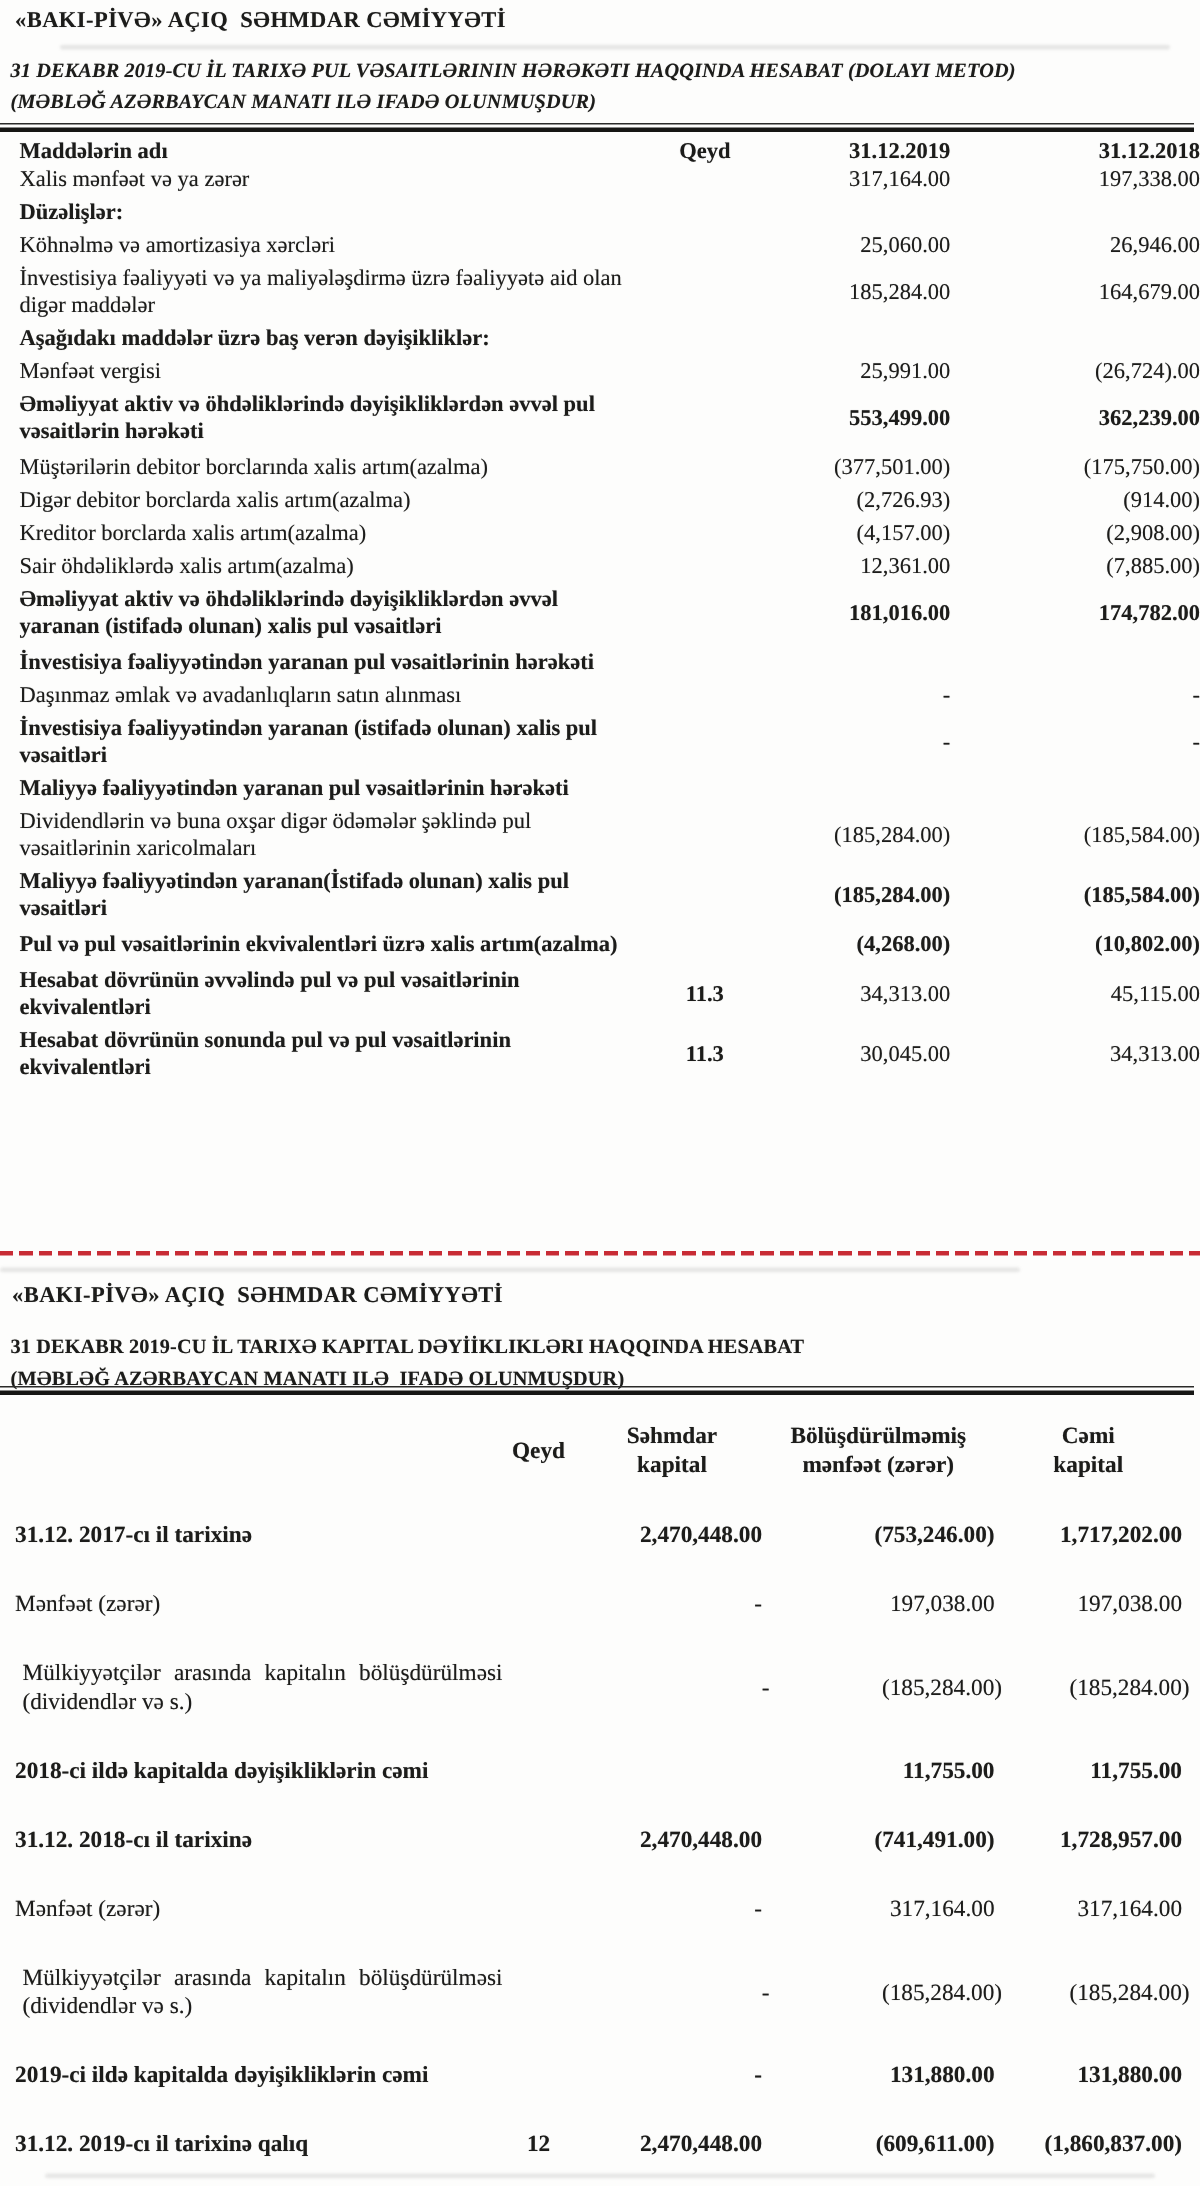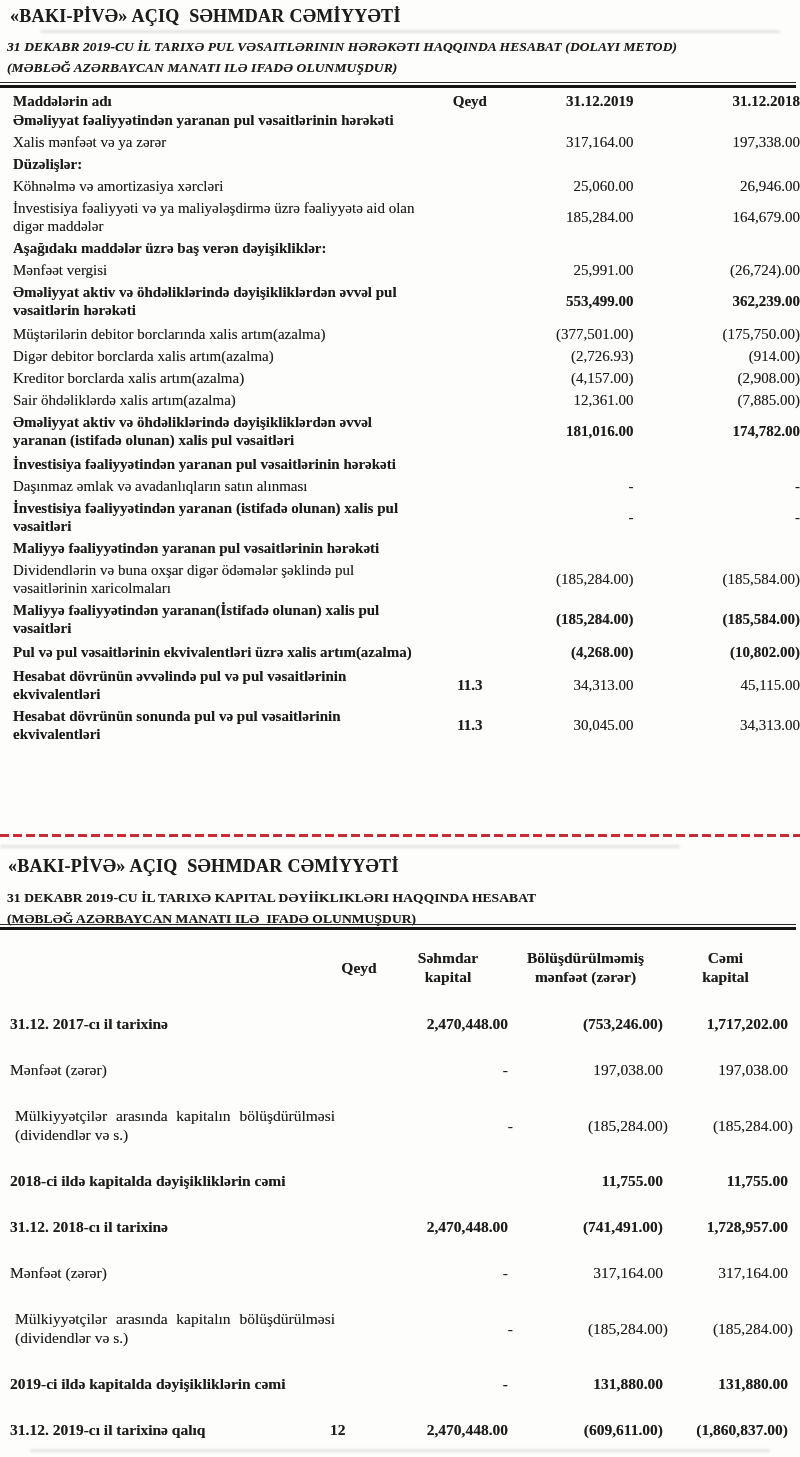--- a/index.html
+++ b/index.html
@@ -3,42 +3,42 @@
 <meta charset="utf-8">
 <style>
   html,body{margin:0;padding:0;}
   body{
     width:800px;height:1457px;overflow:hidden;position:relative;
     background:#fdfdfc;color:#1c1c1a;
     font-family:"Liberation Serif","DejaVu Serif",serif;
     text-shadow:0 0 .5px rgba(30,30,30,.45);
   }
   .abs{position:absolute;}
-  .company{font-size:18px;font-weight:bold;white-space:pre-wrap;letter-spacing:.3px;}
+  .company{font-size:15px;font-weight:bold;white-space:pre-wrap;letter-spacing:.3px;}
   .title{font-size:13.5px;font-weight:bold;line-height:1.55;white-space:pre-wrap;letter-spacing:.1px;}
   .rule{left:0;width:796px;height:2px;border-top:1.5px solid #2a2a28;border-bottom:3px solid #161614;}
   .smudge{background:rgba(60,60,60,.12);filter:blur(1px);border-radius:2px;}
   .red-divider{left:0;width:800px;height:3px;
     background:repeating-linear-gradient(90deg,#c82c35 0 9px,rgba(200,44,53,0) 9px 13px);}
   
   #t1{top:92px;left:0;width:800px;font-size:15px;line-height:18px;}
   .t1row{display:flex;align-items:center;margin-bottom:4px;gap:17px;}
   .t1row .lbl{width:419px;padding-left:13px;}
   .t1row .qeyd{width:80px;text-align:center;}
   .t1row .v1{width:113px;text-align:right;}
   .t1row .v2{width:156px;text-align:right;}
   .t1row.head{font-weight:bold;margin-bottom:1px;}
   .t1row.bold .lbl,.t1row.bold .qeyd{font-weight:bold;}
   .t1row.boldv .v1,.t1row.boldv .v2{font-weight:bold;}
   .t1row.boldv{margin-top:4px;margin-bottom:6px;}
   
   #t2{top:948px;left:0;width:800px;font-size:15.5px;line-height:19px;}
   .t2row{display:flex;align-items:center;margin-bottom:27px;}
   .t2row .lbl{width:320px;padding-left:10px;}
-  .t2row .qeyd{width:58px;}
+  .t2row .qeyd{width:58px;text-align:center;}
   .t2row .v1{width:120px;text-align:right;}
   .t2row .v2{width:155px;text-align:right;}
   .t2row .v3{width:125px;text-align:right;}
   .t2row.head{font-weight:bold;margin-bottom:28px;}
   .t2row.head .qeyd,.t2row.head .v1,.t2row.head .v2,.t2row.head .v3{
     text-align:center;white-space:pre-line;}
   .t2row.bold .lbl,.t2row.bold .qeyd{font-weight:bold;}
   .t2row.boldv .v1,.t2row.boldv .v2,.t2row.boldv .v3{font-weight:bold;}
   .t2row.just .lbl{text-align:justify;padding-left:15px;}
 </style>
@@ -55,26 +55,20 @@
 <div class="abs rule" style="top:82px;"></div>
 
 <div id="t1" class="abs">
   <div class="t1row head">
     <div class="lbl">Maddələrin adı</div>
     <div class="qeyd">Qeyd</div>
     <div class="v1">31.12.2019</div>
     <div class="v2">31.12.2018</div>
   </div>
   <div id="t1-body">
-      <div class="t1row bold">
-    <div class="lbl">Əməliyyat fəaliyyətindən yaranan pul vəsaitlərinin hərəkəti</div>
-    <div class="qeyd"></div>
-    <div class="v1"></div>
-    <div class="v2"></div>
-  </div>
       <div class="t1row">
     <div class="lbl">Xalis mənfəət və ya zərər</div>
     <div class="qeyd"></div>
     <div class="v1">317,164.00</div>
     <div class="v2">197,338.00</div>
   </div>
       <div class="t1row bold">
     <div class="lbl">Düzəlişlər:</div>
     <div class="qeyd"></div>
     <div class="v1"></div>

